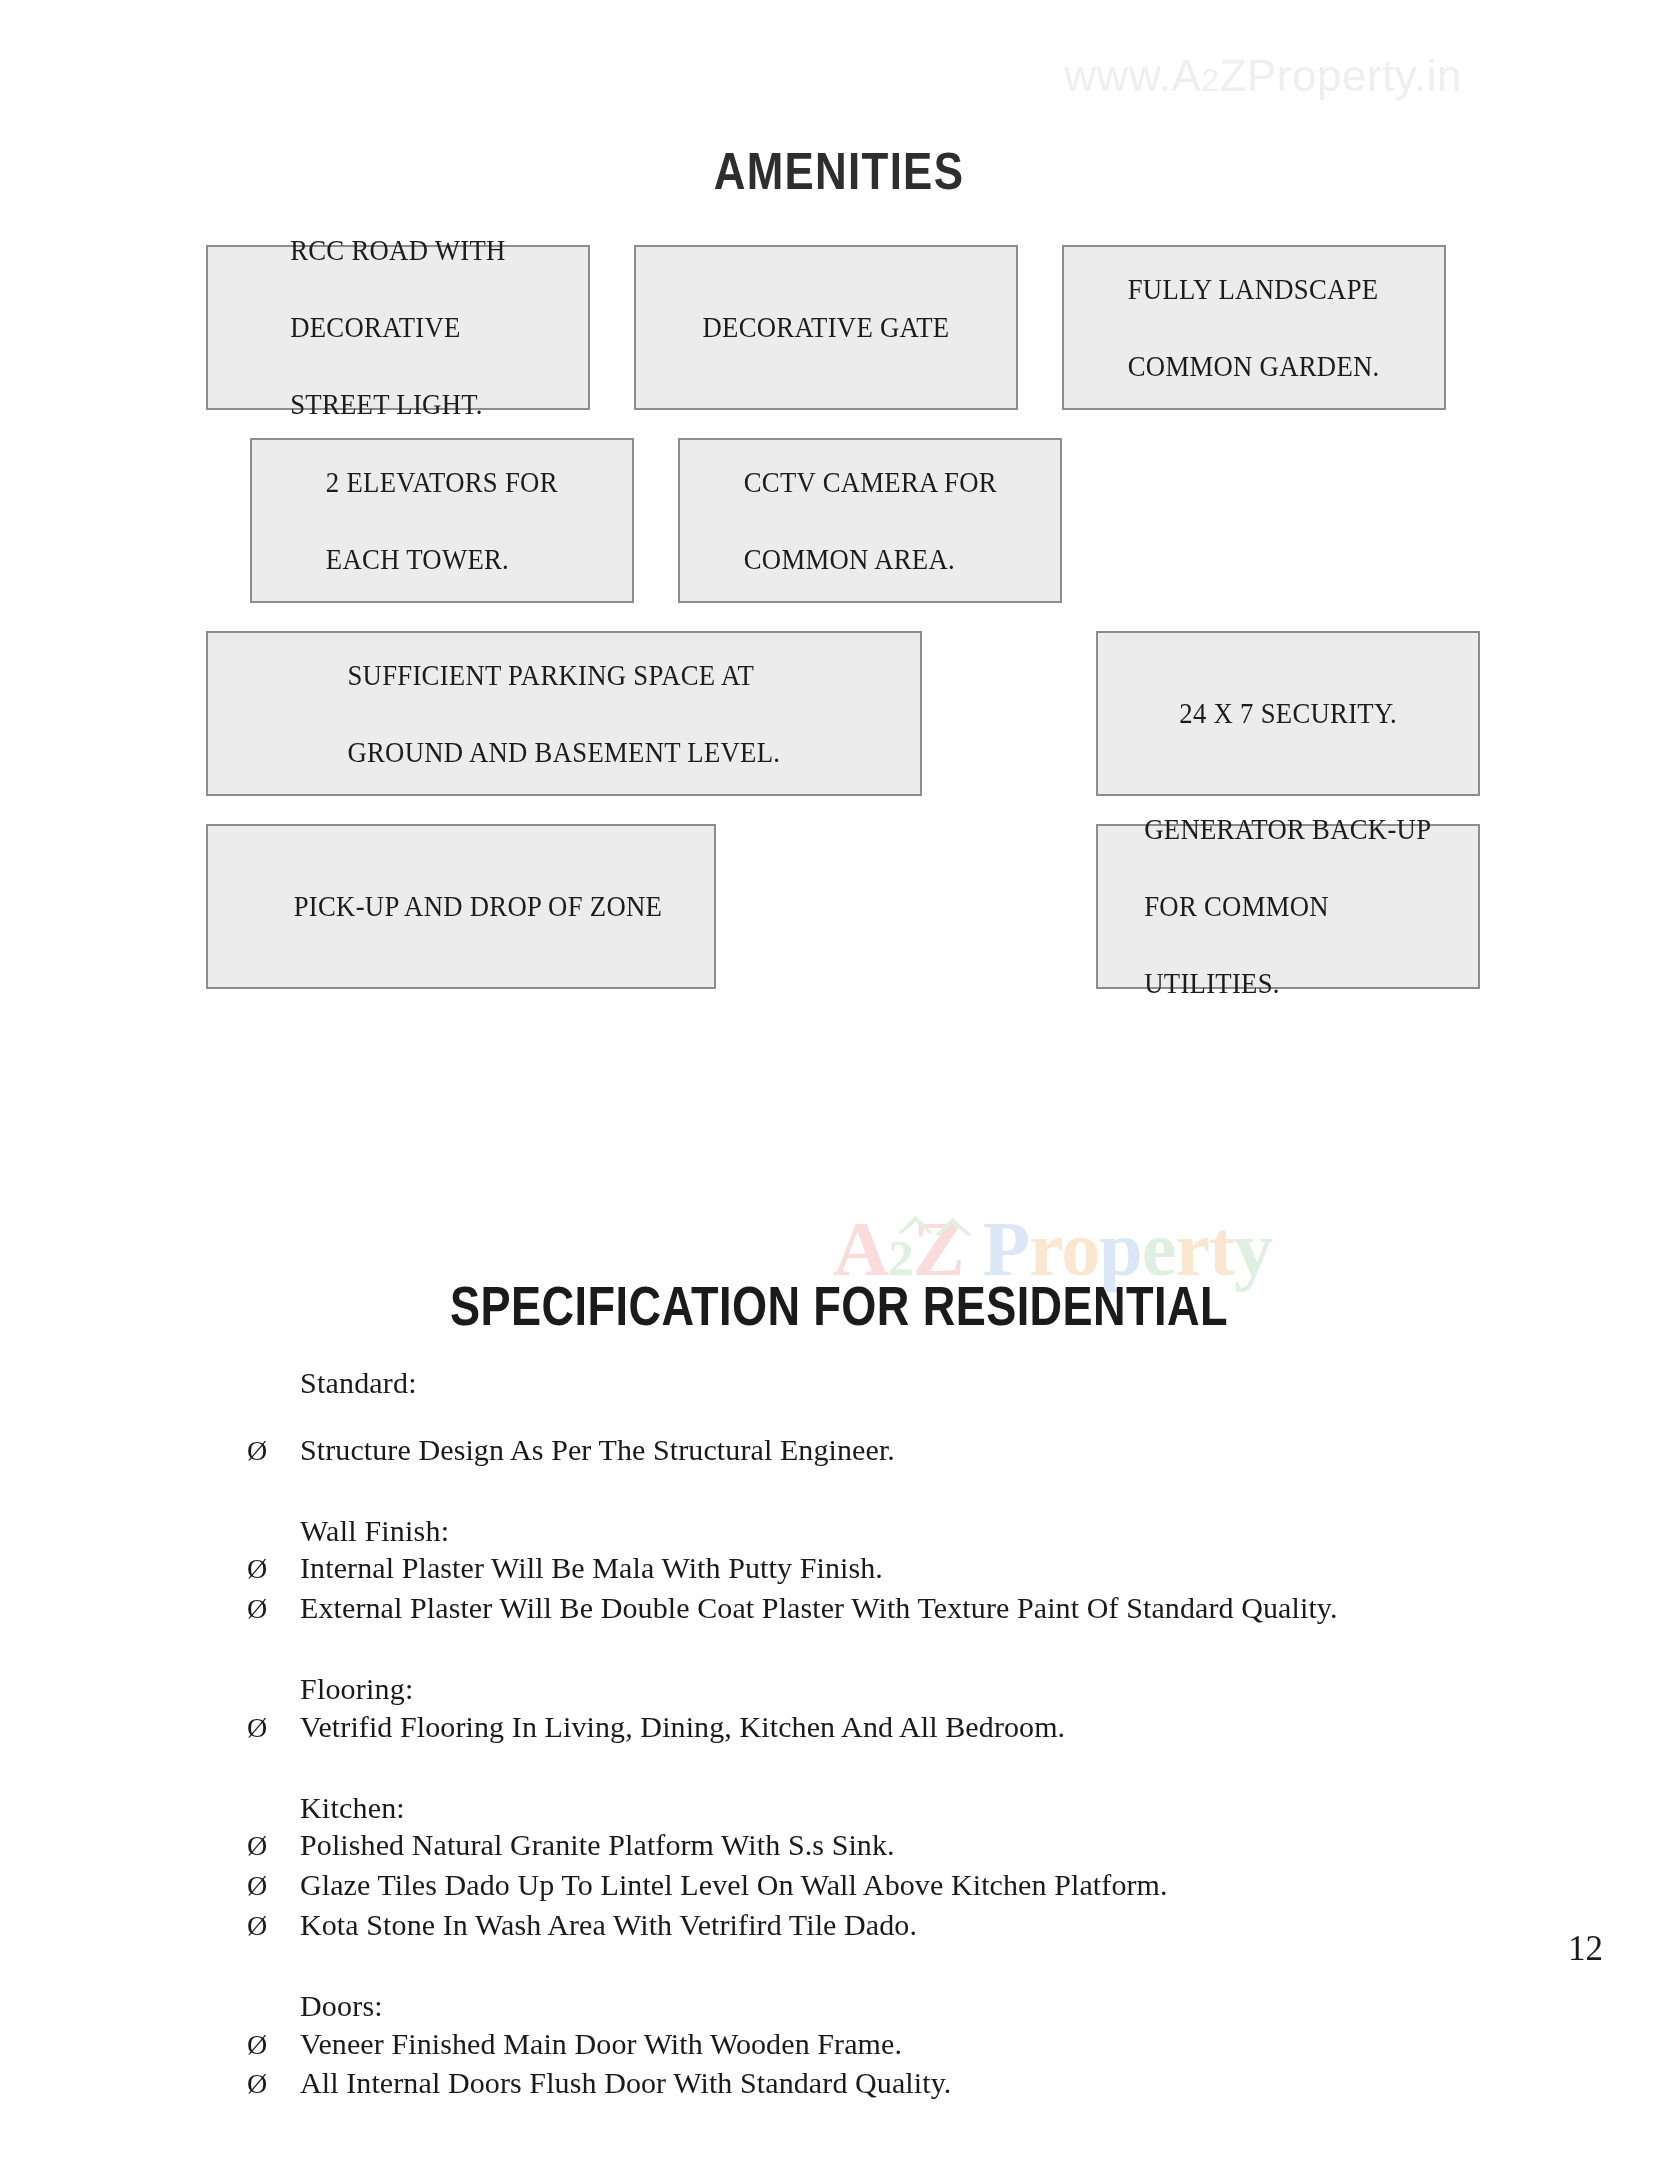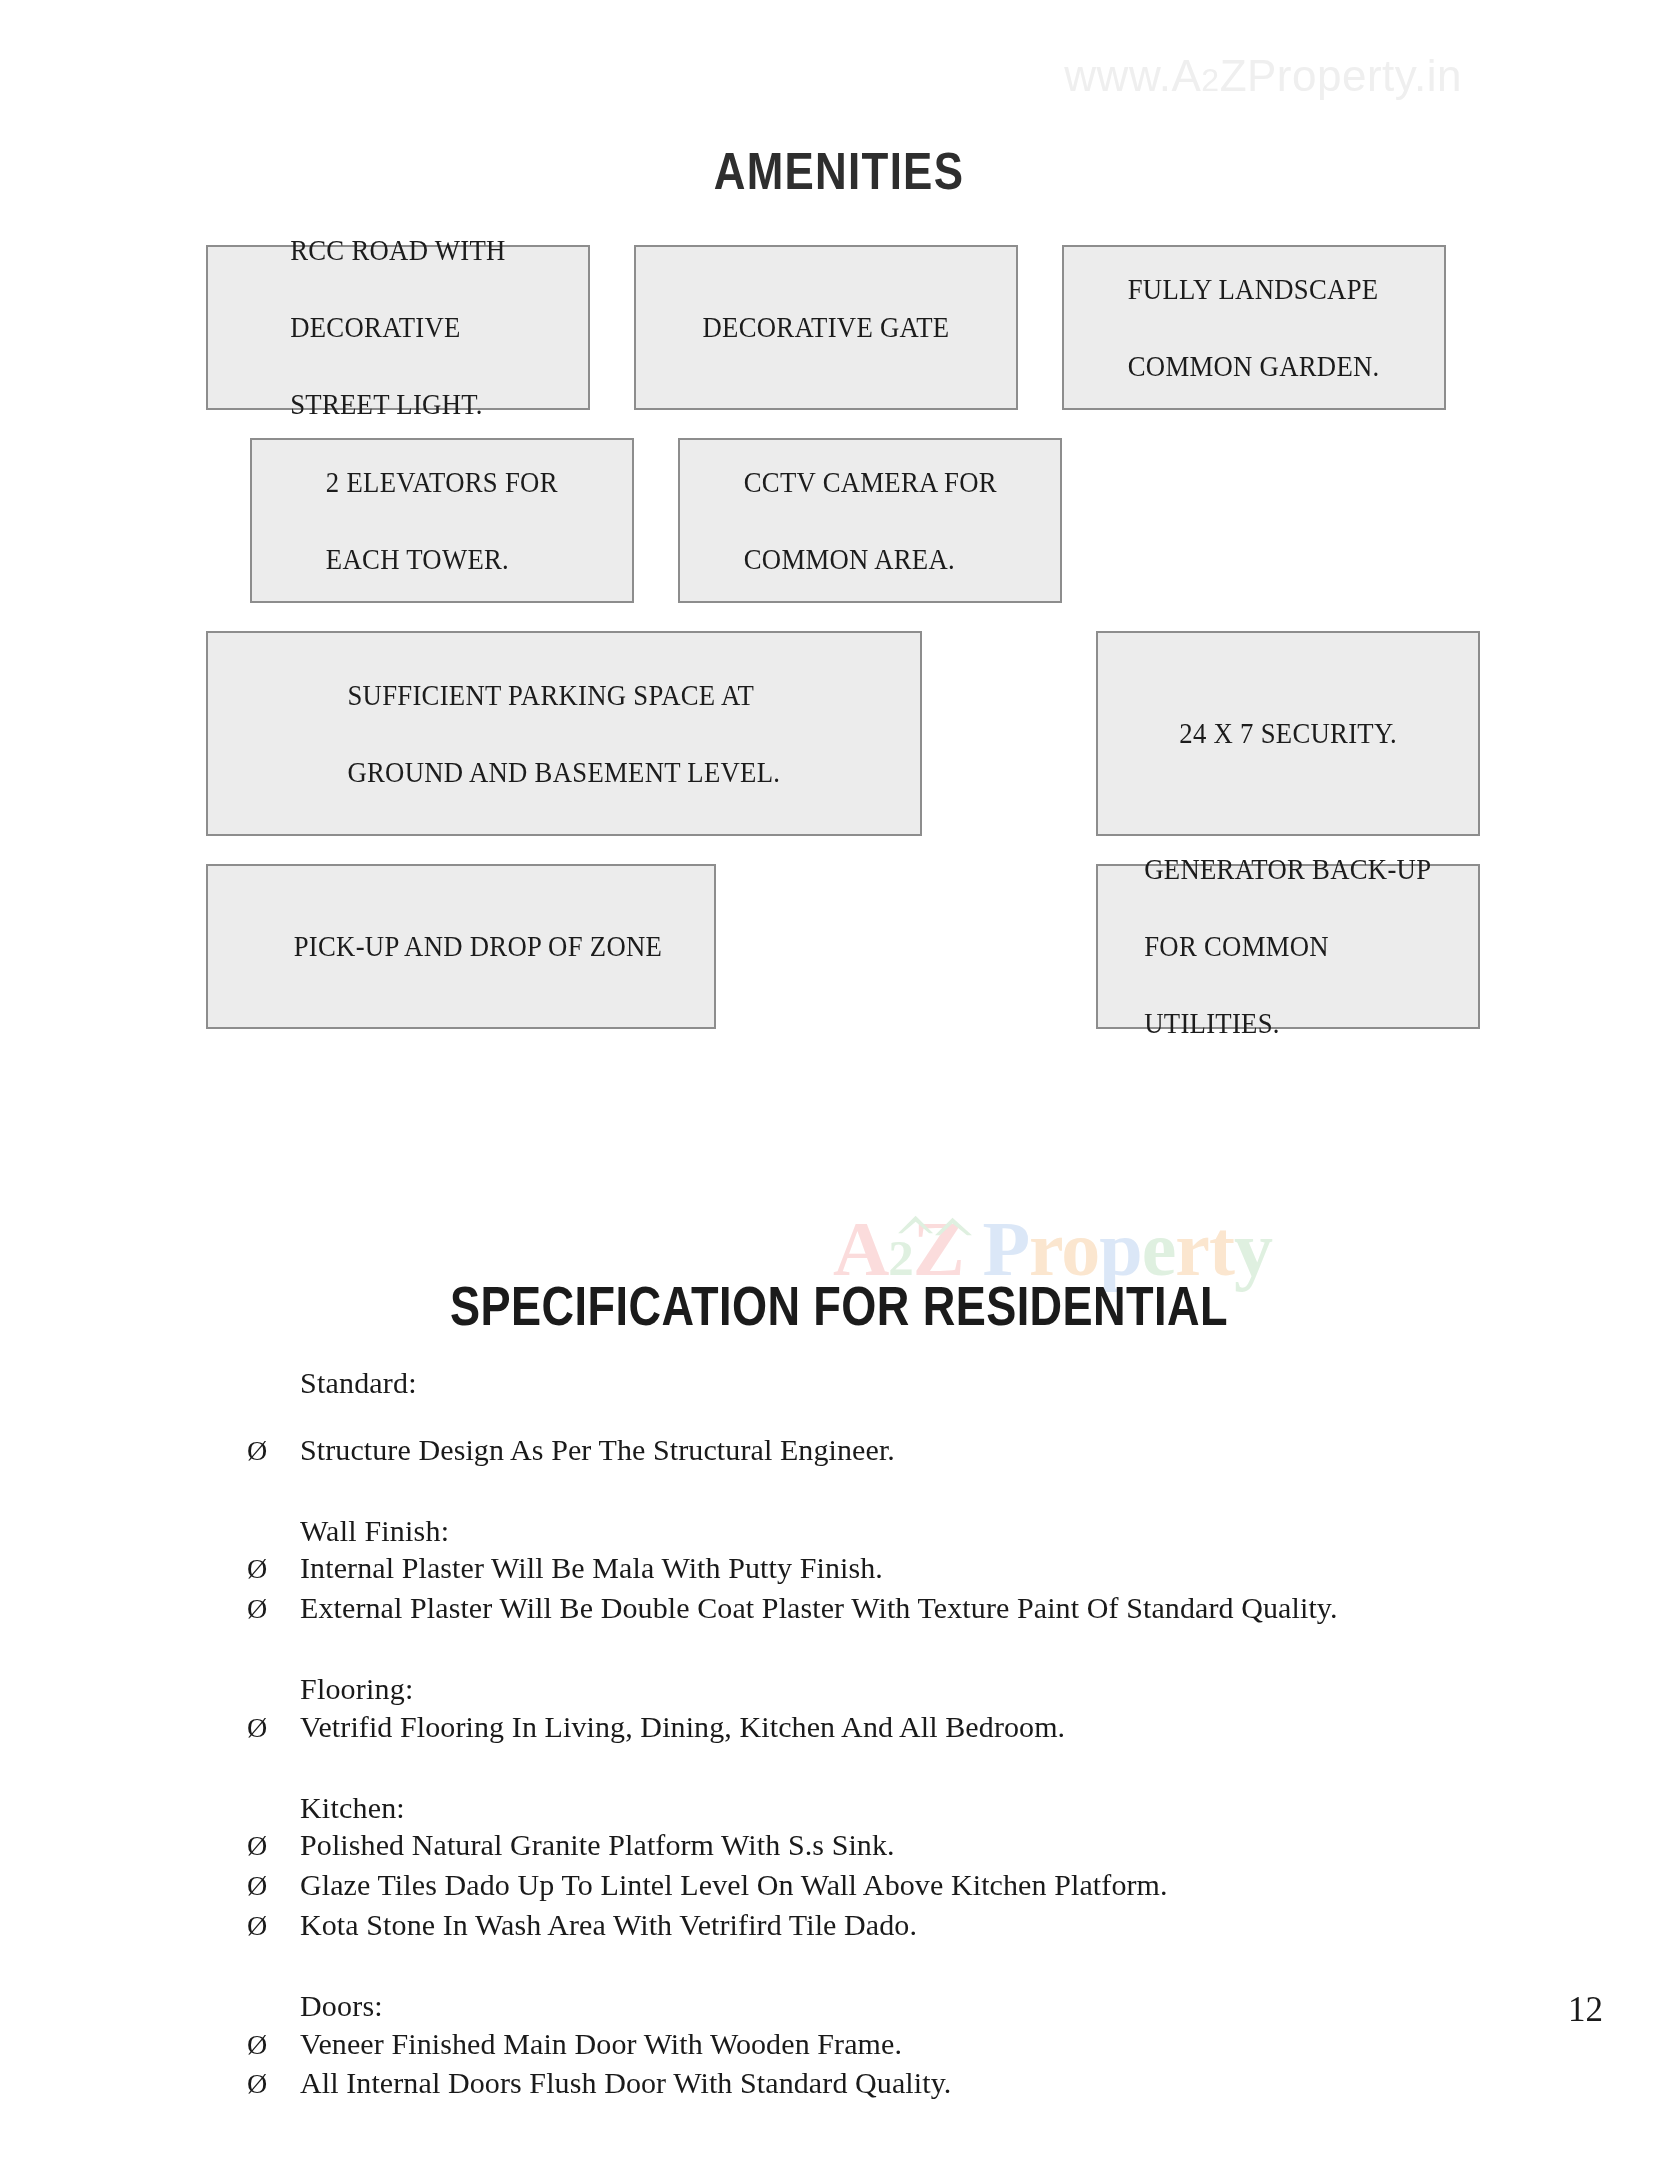--- a/index.html
+++ b/index.html
@@ -84,21 +84,21 @@
     transform: none;
   }
   .am-box span { display: block; transform: scaleX(0.96); }
 
   .w-col   { width: 384px; }
   .w-wide  { width: 716px; }
   .w-mid   { width: 510px; padding-left: 44px; }
 
   .h1 { height: 165px; }
   .h2 { height: 165px; }
-  .h3 { height: 205px; }
+  .h3 { height: 165px; }
   .h4 { height: 165px; }
 
   .gap-a { margin-left: 44px; }
   .gap-b { margin-left: 44px; }
 
   
   .logo-watermark {
     position: absolute;
     top: 1204px;
     left: 833px;
@@ -165,21 +165,21 @@
     font-size: 28px;
   }
   .spec-text { flex: 1 1 auto; }
 
   .gap-lg { height: 41px; }
   .gap-md { height: 29px; }
 
   
   .page-number {
     position: absolute;
-    top: 1990px;
+    top: 1929px;
     left: 1568px;
     font-family: "Liberation Serif", serif;
     font-size: 35px;
     color: #1a1a1a;
   }
 </style>
 </head>
 <body>
 
 <div class="page">

